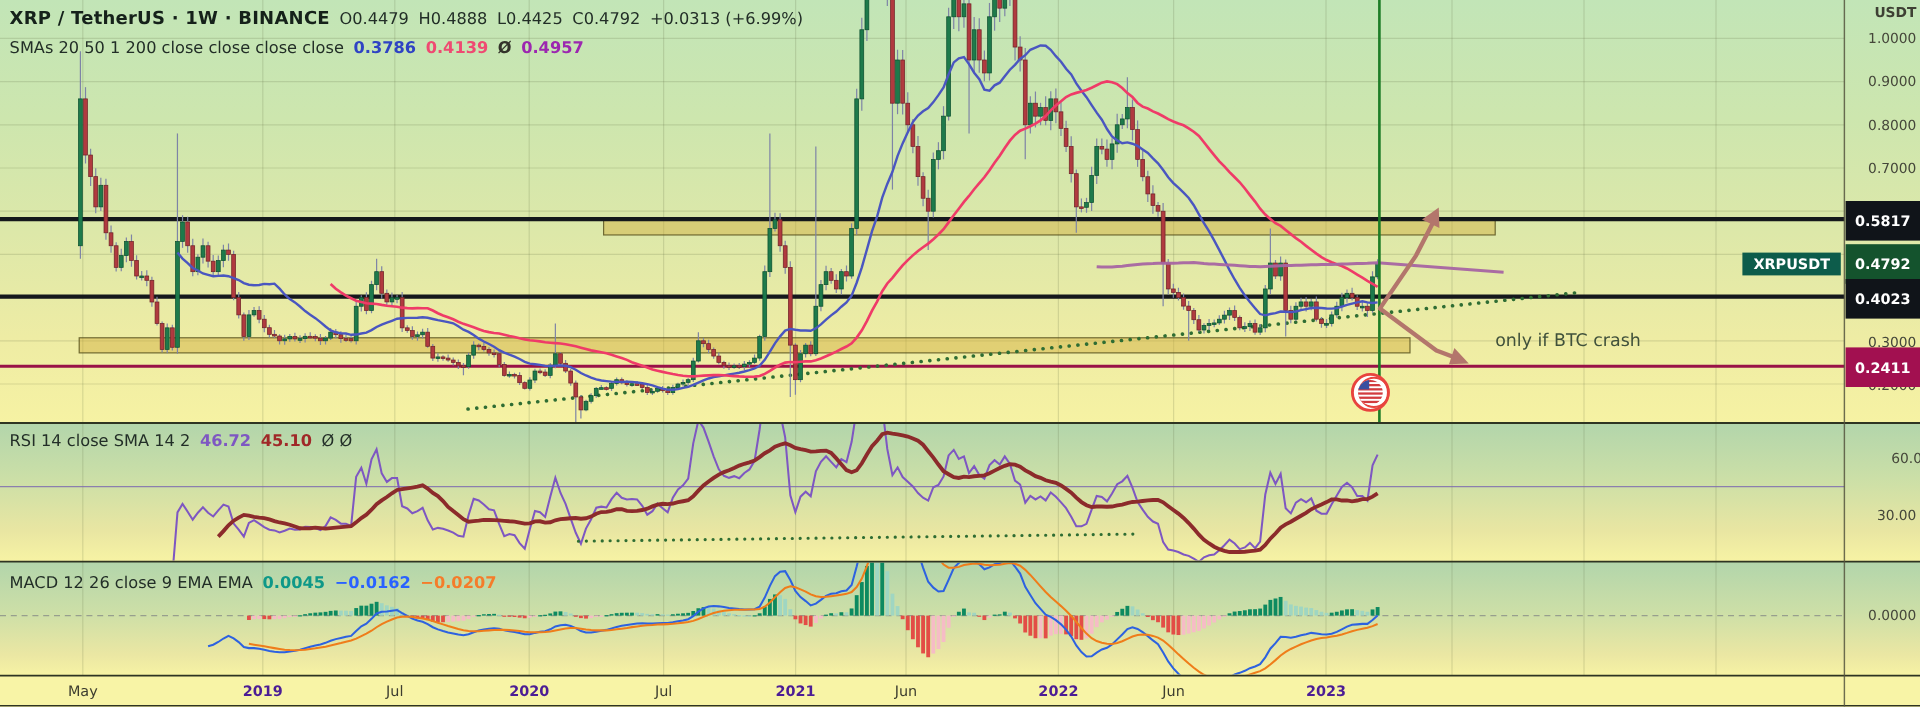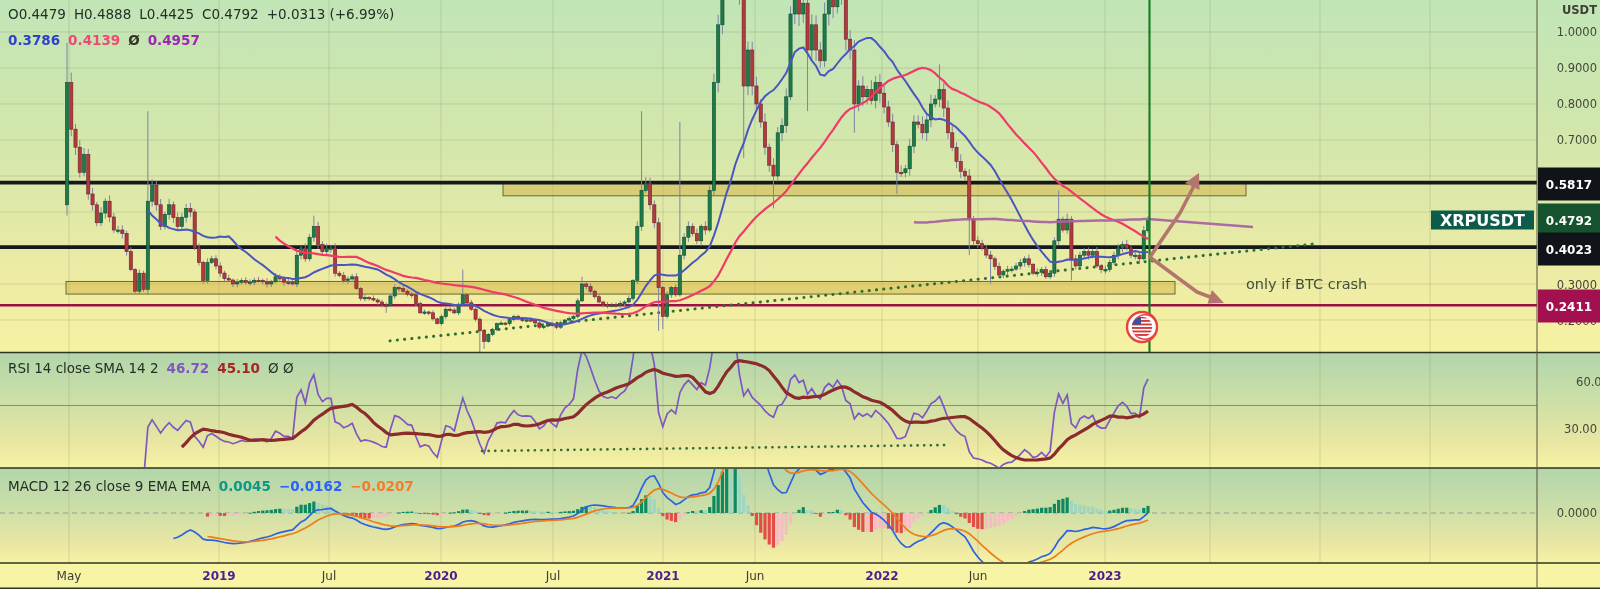--- a/index.html
+++ b/index.html
@@ -12,21 +12,21 @@
   #time-axis{top:563px;height:26px;background:#f8f4a6;}
   svg{position:absolute;top:0;left:0;}
   .legend{position:absolute;display:flex;align-items:baseline;gap:8px;white-space:nowrap;z-index:30;}
   .legend .ttl{font-size:15px;font-weight:bold;color:#15211a;letter-spacing:.2px;}
   .legend .lbl{font-size:13.5px;color:#222e27;}
   .legend .val{font-size:13.5px;font-weight:600;}
   .axis-label{position:absolute;width:60px;text-align:right;font-size:11.5px;color:#45473a;z-index:25;transform:translateY(-50%);}
   .price-tag{position:absolute;left:1538px;width:62px;height:33px;display:flex;align-items:center;justify-content:center;
              font-size:12px;font-weight:600;color:#fff;z-index:28;transform:translateY(-50%);}
   .sym-tag{position:absolute;height:19px;display:flex;align-items:center;justify-content:center;padding:0 9px;
-           font-size:16px;font-weight:600;color:#fff;z-index:28;transform:translateY(-50%);}
+           font-size:12px;font-weight:600;color:#fff;z-index:28;transform:translateY(-50%);}
   .time-label{position:absolute;top:569px;transform:translateX(-50%);font-size:12px;color:#3d3d2f;z-index:25;}
   .time-label.bold{font-weight:bold;color:#4c1d95;}
   .annot{position:absolute;font-size:14.5px;font-weight:500;color:#40513b;z-index:29;}
 </style>
 </head>
 <body>
 
 <div id="app">
   <div class="pane" id="pane-main"></div>
   <div class="pane" id="pane-rsi"></div>
@@ -848,27 +848,29 @@
       <path d="M1151.0 258.0 L1197.0 292.0 L1218.0 300.0" stroke="#b3766c" stroke-width="3.6" fill="none" stroke-linecap="round" stroke-linejoin="round"></path>
       <polygon points="1224,303 1207.5,303.5 1212,290" fill="#b3766c"></polygon>
       <line x1="0" y1="352.5" x2="1600" y2="352.5" stroke="#2e3422" stroke-width="1.6"></line>
       <line x1="0" y1="468" x2="1600" y2="468" stroke="#2e3422" stroke-width="1.6"></line>
       <line x1="0" y1="563" x2="1600" y2="563" stroke="#2e3422" stroke-width="1.6"></line>
       <line x1="0" y1="588.2" x2="1600" y2="588.2" stroke="#2e3422" stroke-width="1.6"></line>
       <line x1="1537" y1="0" x2="1537" y2="589" stroke="#55553f" stroke-width="1.2" opacity="0.85"></line>
     </svg>
 
   <div class="legend" style="left:8px;top:6px;">
+    <span class="ttl">XRP / TetherUS · 1W · BINANCE</span>
     <span class="lbl">O0.4479</span>
     <span class="lbl">H0.4888</span>
     <span class="lbl">L0.4425</span>
     <span class="lbl">C0.4792</span>
     <span class="lbl">+0.0313 (+6.99%)</span>
   </div>
   <div class="legend" style="left:8px;top:32px;">
+    <span class="lbl">SMAs 20 50 1 200 close close close close</span>
     <span class="val" style="color:#2f43c4">0.3786</span>
     <span class="val" style="color:#ef4a72">0.4139</span>
     <span class="val" style="color:#33332a">Ø</span>
     <span class="val" style="color:#9c27b0">0.4957</span>
   </div>
   <div class="legend" style="left:8px;top:360px;">
     <span class="lbl">RSI 14 close SMA 14 2</span>
     <span class="val" style="color:#7e57c2">46.72</span>
     <span class="val" style="color:#a02828">45.10</span>
     <span class="lbl">Ø Ø</span>

